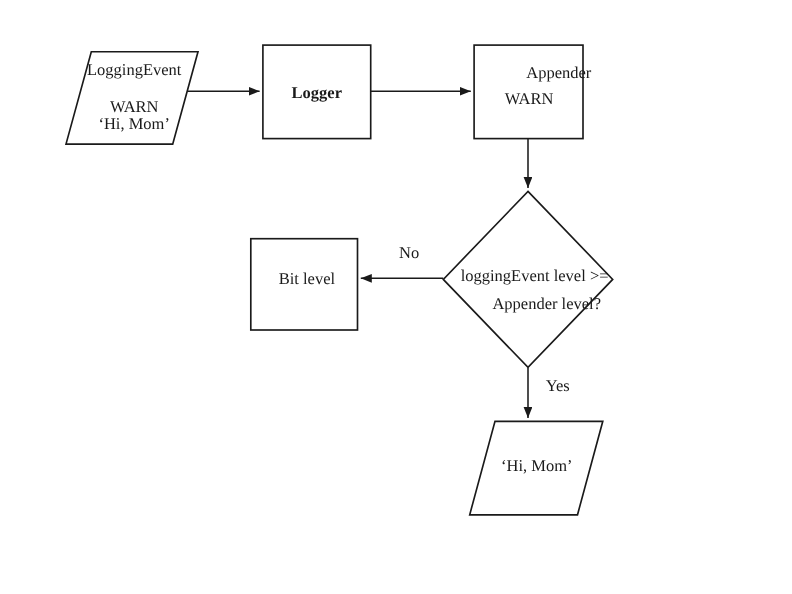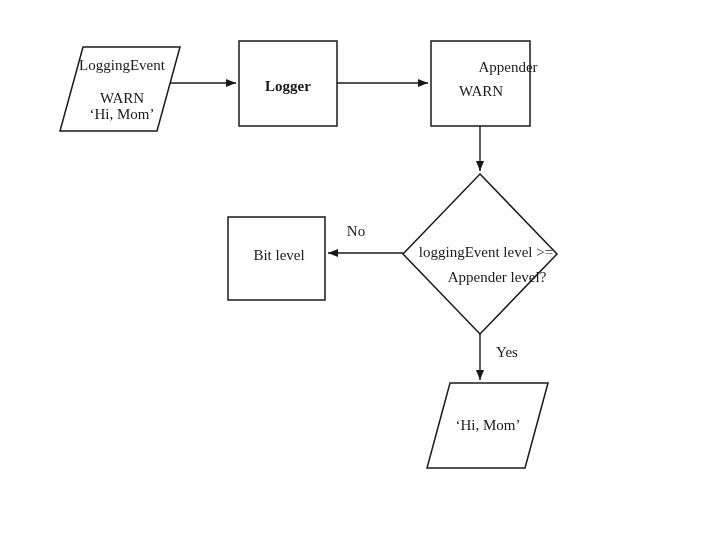--- a/index.html
+++ b/index.html
@@ -56,18 +56,18 @@
   <div class="lbl" style="left:288px; top:86px;font-weight:bold;">Logger</div>
 
   <div class="lbl" style="left:508px; top:67px;">Appender</div>
   <div class="lbl" style="left:481px; top:91px;">WARN</div>
 
   <div class="lbl" style="left:486px; top:252px;">loggingEvent level &gt;=</div>
   <div class="lbl" style="left:497px; top:277px;">Appender level?</div>
 
   <div class="lbl" style="left:279px; top:255px;">Bit level</div>
 
-  <div class="lbl" style="left:356px; top:231px;">No</div>
+  <div class="lbl" style="left:372px; top:231px;">No</div>
   <div class="lbl" style="left:507px; top:352px;">Yes</div>
 
   <div class="lbl" style="left:488px; top:425px;">‘Hi, Mom’</div>
 
 </div>
 
 </body></html>

